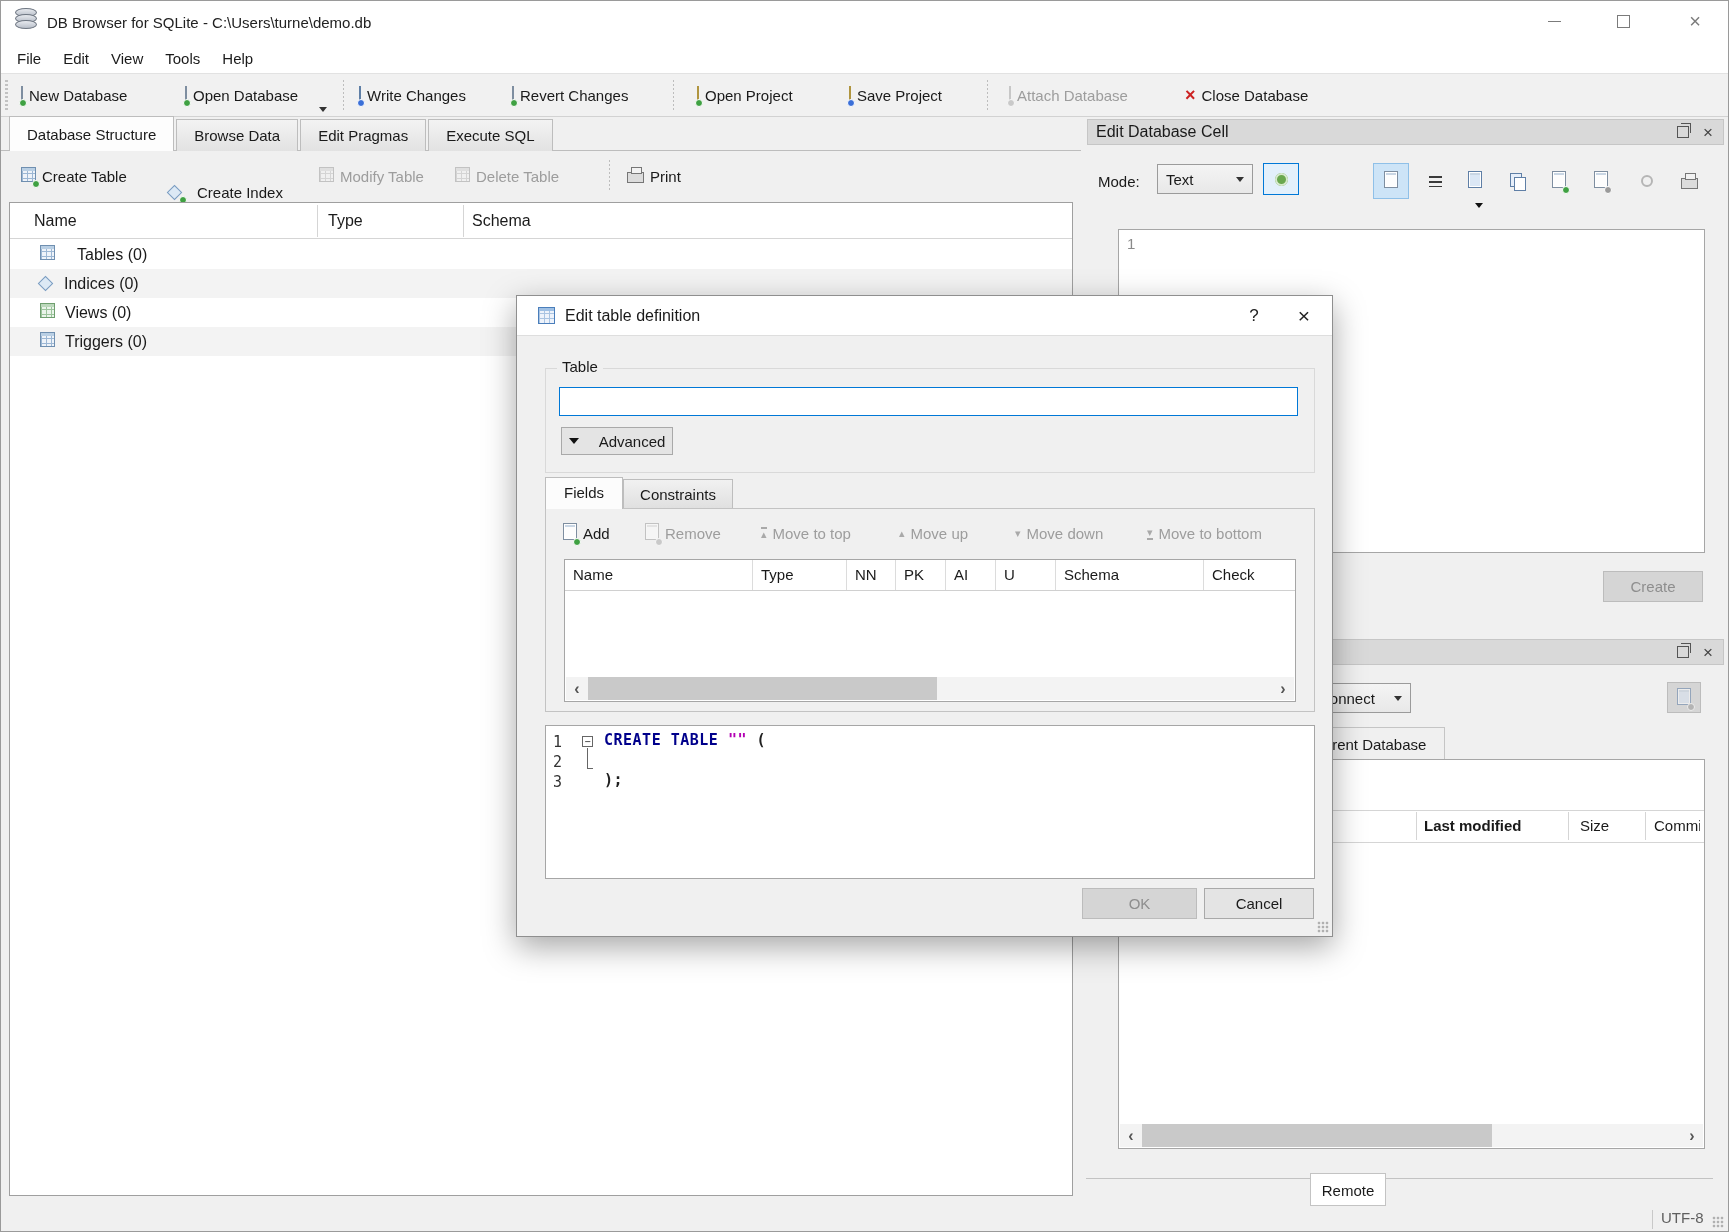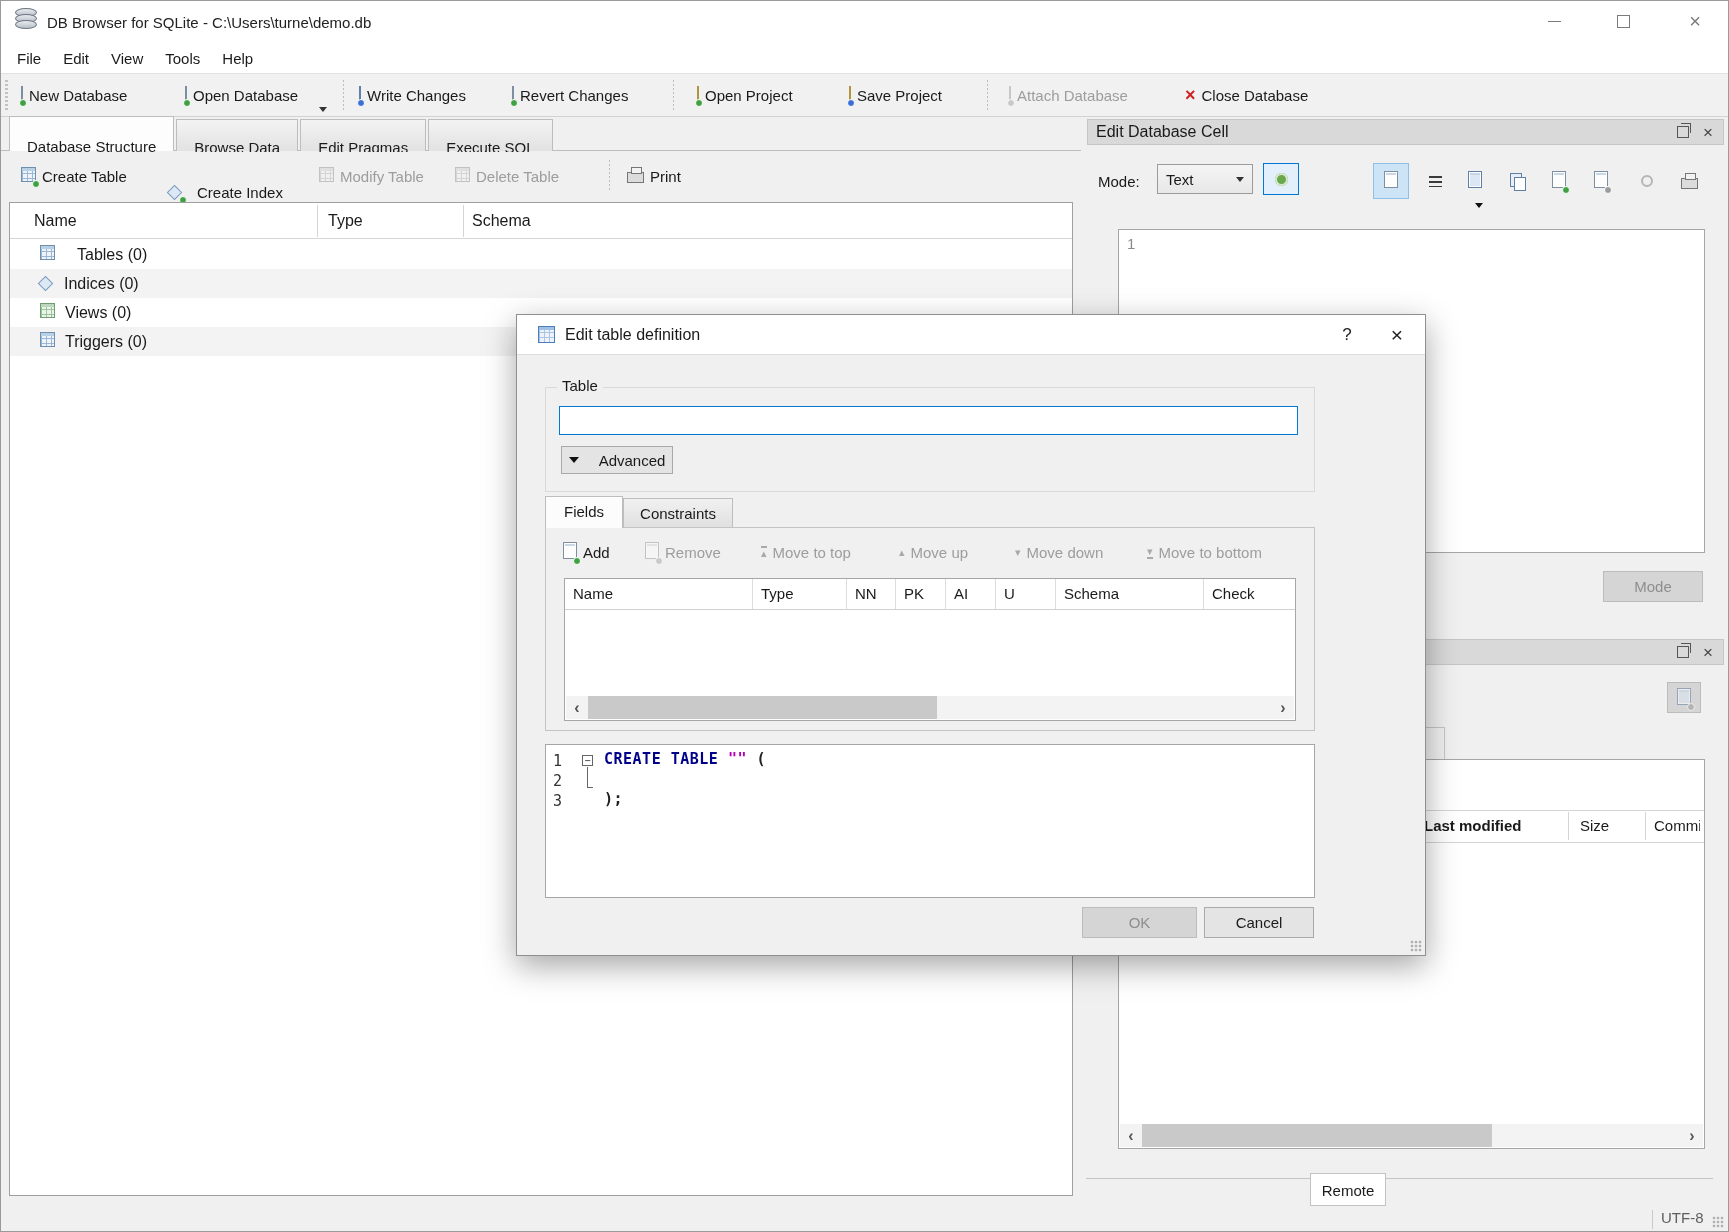--- a/index.html
+++ b/index.html
@@ -39,21 +39,21 @@
   .i-x{color:var(--danger);font-weight:bold;font-size:18px;line-height:1;}
   .i-grid{width:15px;height:15px;background-color:#eef3f9;border:1px solid #6f8fb0;background-image:linear-gradient(#9cb7d4 1px,transparent 1px),linear-gradient(90deg,#9cb7d4 1px,transparent 1px);background-size:5px 5px;box-shadow:inset 0 4px 0 -1px #b9cfe4;}
   .i-grid.green{background-color:#eaf4ea;border-color:#6f9f6f;background-image:linear-gradient(#9cc49c 1px,transparent 1px),linear-gradient(90deg,#9cc49c 1px,transparent 1px);box-shadow:inset 0 4px 0 -1px #bcd8bc;}
   .i-tag{width:11px;height:11px;background:#dce9f5;border:1px solid #7a9cc0;transform:rotate(45deg);margin:2px 3px 0 0;}
   .i-print{width:17px;height:11px;background:#dcdcdc;border:1px solid #767676;margin-top:5px;position:relative;}
   .i-print:before{content:'';position:absolute;width:9px;height:5px;top:-6px;left:3px;background:#f2f2f2;border:1px solid #767676;}
   .caret{display:inline-block;width:0;height:0;border-left:5px solid transparent;border-right:5px solid transparent;border-top:6px solid #333;}
   .caret.sm{border-left-width:4px;border-right-width:4px;border-top-width:5px;}
   
   .mtabs{left:8px;top:115px;height:35px;display:flex;align-items:flex-end;}
-  .mtab{height:32px;line-height:32px;padding:12px 17px;background:linear-gradient(#f3f3f3,#e2e2e2);border:1px solid #bdbdbd;border-bottom:none;margin-right:2px;}
+  .mtab{height:32px;line-height:32px;padding:0 17px;background:linear-gradient(#f3f3f3,#e2e2e2);border:1px solid #bdbdbd;border-bottom:none;margin-right:2px;}
   .mtab.active{height:35px;line-height:35px;background:#fdfdfd;position:relative;z-index:2;}
   .mtab-line{left:0;top:149px;width:1080px;height:1px;background:#bdbdbd;}
   
   .stoolbar{left:0;top:151px;width:1080px;height:48px;background:#f0f0f0;}
   
   .tree{left:8px;top:201px;width:1064px;height:994px;background:#fff;border:1px solid #9f9f9f;}
   .tree-header{position:absolute;left:0;top:0;width:100%;height:36px;background:#fff;border-bottom:1px solid #d5d5d5;font-size:16px;}
   .tree-header .hcell{position:absolute;top:0;height:36px;line-height:36px;}
   .tree-hline{position:absolute;top:2px;width:1px;height:32px;background:#d5d5d5;}
   .trow{position:absolute;left:0;width:100%;height:29px;line-height:29px;font-size:16px;display:flex;align-items:center;padding-left:30px;}
@@ -78,21 +78,21 @@
   
   .sb{position:absolute;left:1px;right:1px;bottom:1px;height:23px;background:#f3f3f3;display:flex;align-items:center;}
   .sb .ar{width:22px;text-align:center;font-size:16px;font-weight:bold;color:#555;line-height:23px;}
   .sb .thumb{height:23px;background:#c9c9c9;}
   .sb .sp{flex:1;}
   
   .btab{position:absolute;top:1224px;height:28px;line-height:28px;text-align:center;background:#f97316;border:1px solid #c3c3c3;border-top:none;}
   .btab.active{top:1172px;height:33px;line-height:33px;background:#fff;border-top:1px solid #c3c3c3;z-index:2;}
   .gripdots{width:12px;height:12px;background-image:radial-gradient(#b0b0b0 1.5px,transparent 1.6px);background-size:4px 4px;}
   
-  .dialog{left:515px;top:313px;width:910px;height:642px;background:#f0f0f0;border:1px solid #8f8f8f;box-shadow:0 10px 30px rgba(0,0,0,.35);z-index:100;}
+  .dialog{left:515px;top:294px;width:817px;height:642px;background:#f0f0f0;border:1px solid #8f8f8f;box-shadow:0 10px 30px rgba(0,0,0,.35);z-index:100;}
   .dlg-title{position:absolute;left:0;top:0;width:100%;height:40px;background:#fff;border-bottom:1px solid #dedede;display:flex;align-items:center;font-size:16px;}
   .i-table16{width:17px;height:17px;background-color:#eef3fb;border:1px solid #4a7ebb;background-image:linear-gradient(#aac4e2 1px,transparent 1px),linear-gradient(90deg,#aac4e2 1px,transparent 1px);background-size:5px 5px;box-shadow:inset 0 4px 0 -1px #9fc0e4;margin:0 10px 0 21px;}
   .groupbox{position:absolute;border:1px solid #d9d9d9;}
   .gb-label{position:absolute;background:#f0f0f0;padding:0 5px;}
   .dlg-input{position:absolute;background:#fff;border:1px solid var(--accent);}
   .dtab{position:absolute;height:30px;line-height:30px;text-align:center;background:linear-gradient(#f1f1f1,#e0e0e0);border:1px solid #bdbdbd;}
   .dtab.active{background:#fcfcfc;height:32px;z-index:3;border-bottom:none;}
   .dpane{position:absolute;border:1px solid #c3c3c3;}
   .ftb{position:absolute;height:28px;display:flex;align-items:center;gap:6px;}
   .ftable{position:absolute;background:#fff;border:1px solid #a6a6a6;}
@@ -275,21 +275,21 @@
   <div class="abs tbico" style="left:1628px;top:162px;">
     <span class="i-circle"></span>
   </div>
   <div class="abs tbico" style="left:1670px;top:162px;">
     <span class="i-print"></span>
   </div>
   <div class="abs" style="left:1117px;top:228px;width:587px;height:324px;background:#fff;border:1px solid #a6a6a6;">
     <div style="position:absolute;left:8px;top:5px;color:#8a8a8a;">1</div>
   </div>
   <div class="abs qbtn disabled" style="left:1602px;top:570px;width:100px;height:31px;">
-    <span>Mode</span>
+    <span>Create</span>
   </div>
 
   <div class="abs dockhdr" style="left:1086px;top:638px;width:637px;">
     <span class="sp"></span>
     <span class="float-ic"></span>
     <span class="close-ic">×</span>
   </div>
   <div class="abs combo" style="left:1308px;top:682px;width:102px;height:30px;padding:0 8px 0 9px;">
     <span>Connect</span>
       <span class="sp"></span>

